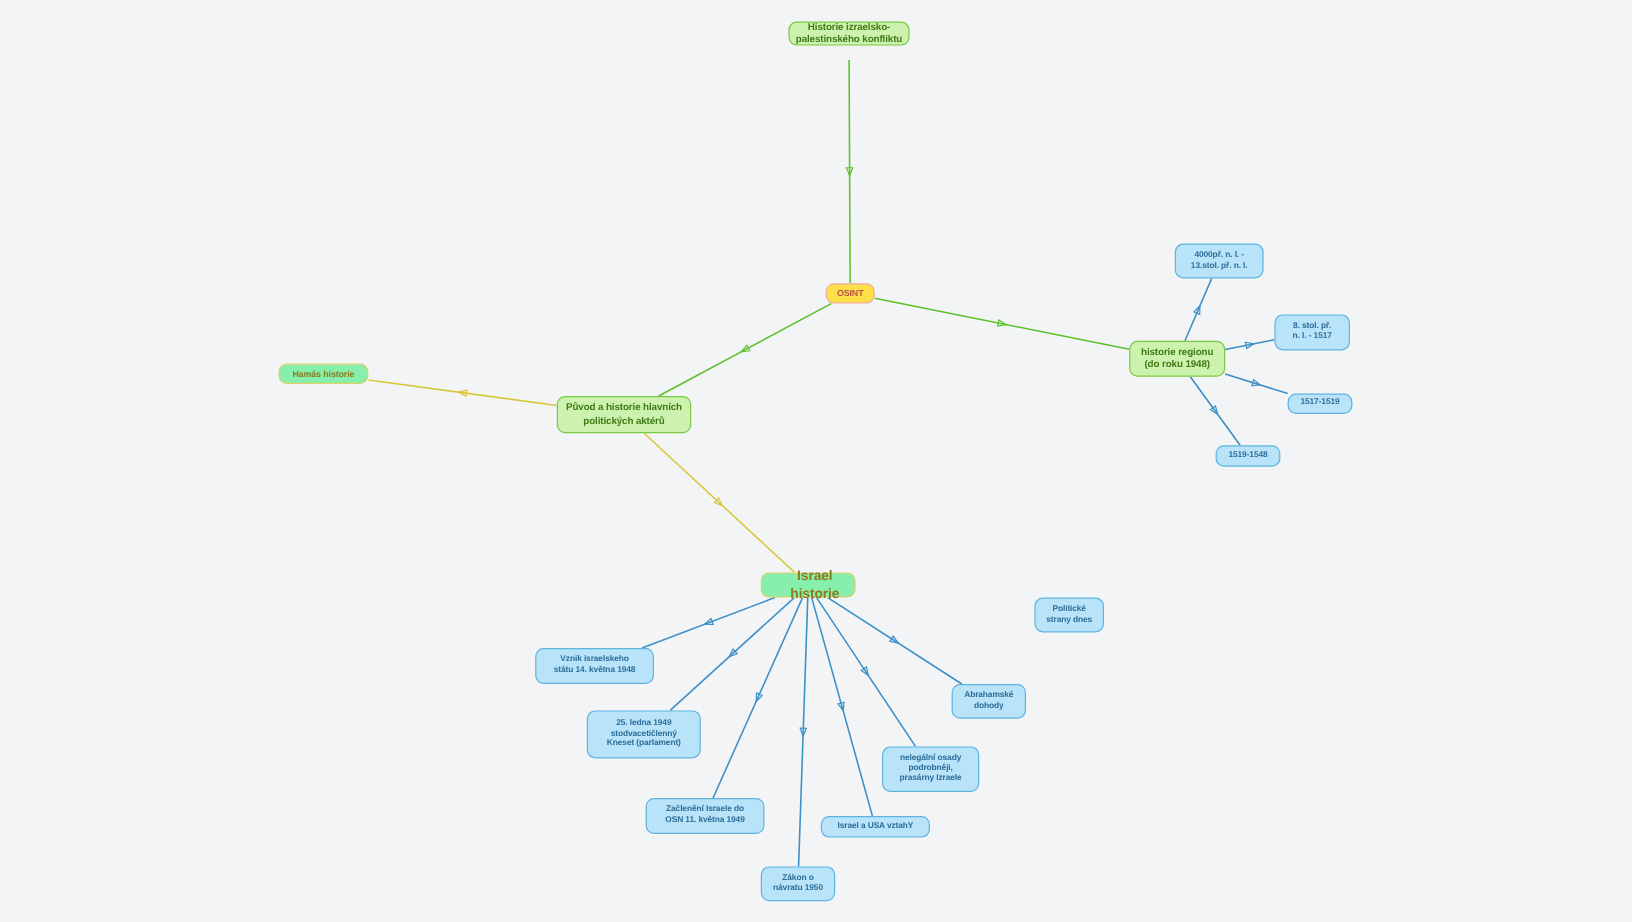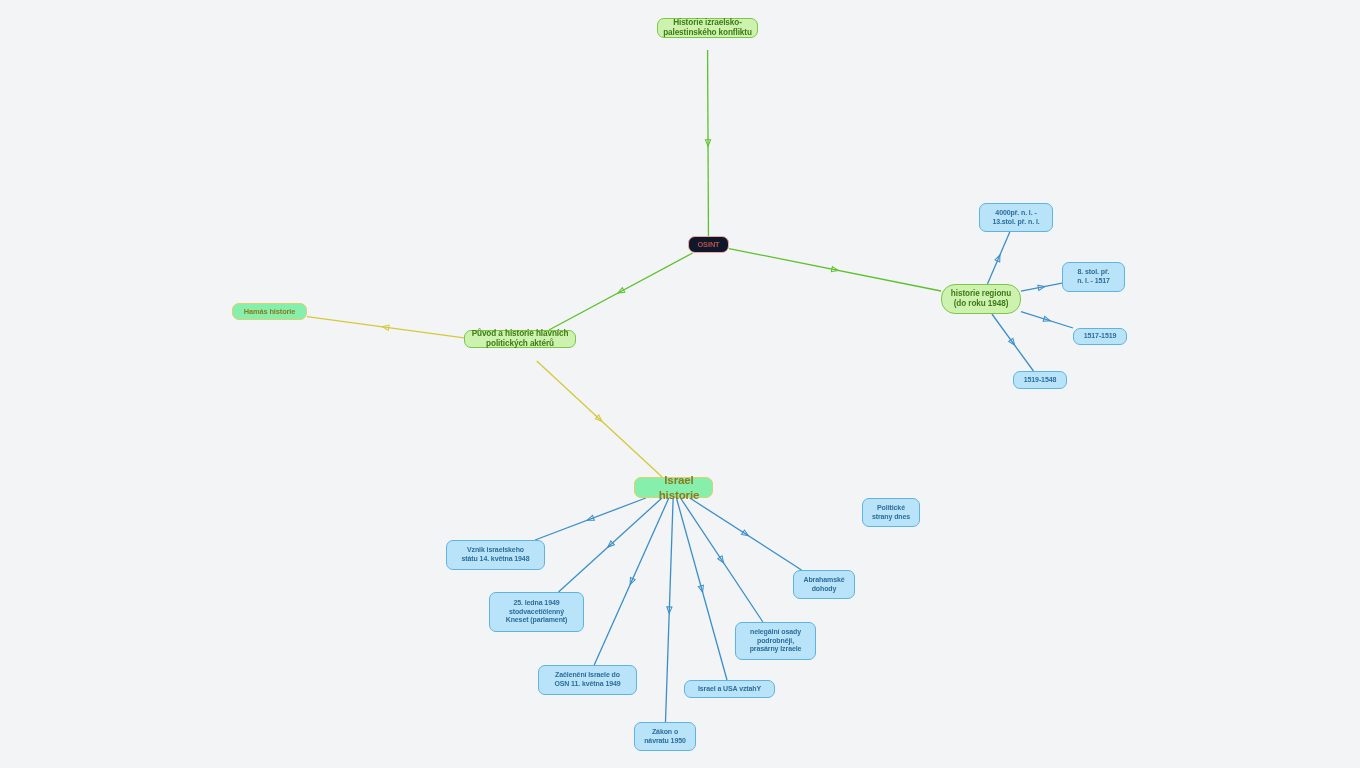--- a/index.html
+++ b/index.html
@@ -46,21 +46,21 @@
     z-index: 5;
   }
   
   .node.green {
     background: #cdf2b0;
     border-color: #7ac943;
     color: #3f7a14;
   }
   
   .node.pink {
-    background: #0f172a;
+    background: #fde047;
     border-color: #f0a9a2;
     color: #b8524a;
   }
   
   .node.yellow {
     background: #86efac;
     border-color: #ded06a;
     color: #8d7a1c;
   }
   
@@ -108,25 +108,25 @@
       <line x1="676.4181141439205" y1="498" x2="726.9987593052109" y2="680" stroke="#3b8fc7" stroke-width="1.3"></line>
       <polygon points="-3.2,-2.6 3.4,0 -3.2,2.6" fill="none" stroke="#3b8fc7" stroke-width="1" transform="translate(701.7084367245657,589) rotate(74.46855655133886)"></polygon>
       <line x1="680.4771986970684" y1="498" x2="762.8745928338762" y2="622" stroke="#3b8fc7" stroke-width="1.3"></line>
       <polygon points="-3.2,-2.6 3.4,0 -3.2,2.6" fill="none" stroke="#3b8fc7" stroke-width="1" transform="translate(721.6758957654723,560) rotate(56.39615630586462)"></polygon>
       <line x1="689.7912371134021" y1="498" x2="801.5025773195877" y2="570" stroke="#3b8fc7" stroke-width="1.3"></line>
       <polygon points="-3.2,-2.6 3.4,0 -3.2,2.6" fill="none" stroke="#3b8fc7" stroke-width="1" transform="translate(745.6469072164948,534) rotate(32.80251994193542)"></polygon>
     </svg>
 <div class="node green size-md" style="left: 657px; top: 18px; width: 101px; height: 20px;">Historie izraelsko-
 palestinského konfliktu</div>
     <div class="node pink size-sm" style="left: 688px; top: 236px; width: 41px; height: 17px;">OSINT</div>
-    <div class="node green size-md" style="left: 464px; top: 330px; width: 112px; height: 18px;">Původ a historie hlavních
+    <div class="node green size-md" style="left: 464px; top: 330px; width: 112px; height: 31px;">Původ a historie hlavních
 politických aktérů</div>
     <div class="node yellow size-sm" style="left: 232px; top: 303px; width: 75px; height: 17px;">Hamás historie</div>
     <div class="node yellow size-lg" style="left: 634px; top: 477px; width: 79px; height: 21px;">Israel historie</div>
-    <div class="node green size-md" style="left: 941px; top: 284px; width: 80px; height: 30px; border-radius: 14px;">historie regionu
+    <div class="node green size-md" style="left: 941px; top: 284px; width: 80px; height: 30px;">historie regionu
 (do roku 1948)</div>
     <div class="node blue size-xs" style="left: 979px; top: 203px; width: 74px; height: 29px;">4000př. n. l. -
 13.stol. př. n. l.</div>
     <div class="node blue size-xs" style="left: 1062px; top: 262px; width: 63px; height: 30px;">8. stol. př.
 n. l. - 1517</div>
     <div class="node blue size-xs" style="left: 1073px; top: 328px; width: 54px; height: 17px;">1517-1519</div>
     <div class="node blue size-xs" style="left: 1013px; top: 371px; width: 54px; height: 18px;">1519-1548</div>
     <div class="node blue size-xs" style="left: 446px; top: 540px; width: 99px; height: 30px;">Vznik israelskeho
 státu 14. května 1948</div>
     <div class="node blue size-xs" style="left: 489px; top: 592px; width: 95px; height: 40px;">25. ledna 1949

